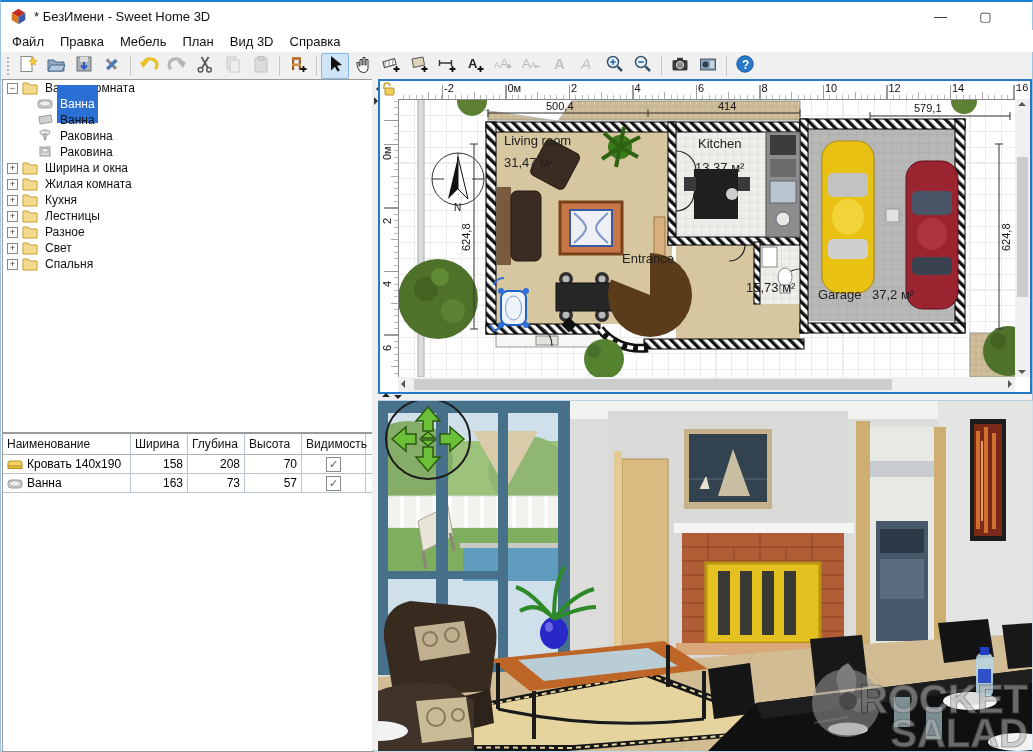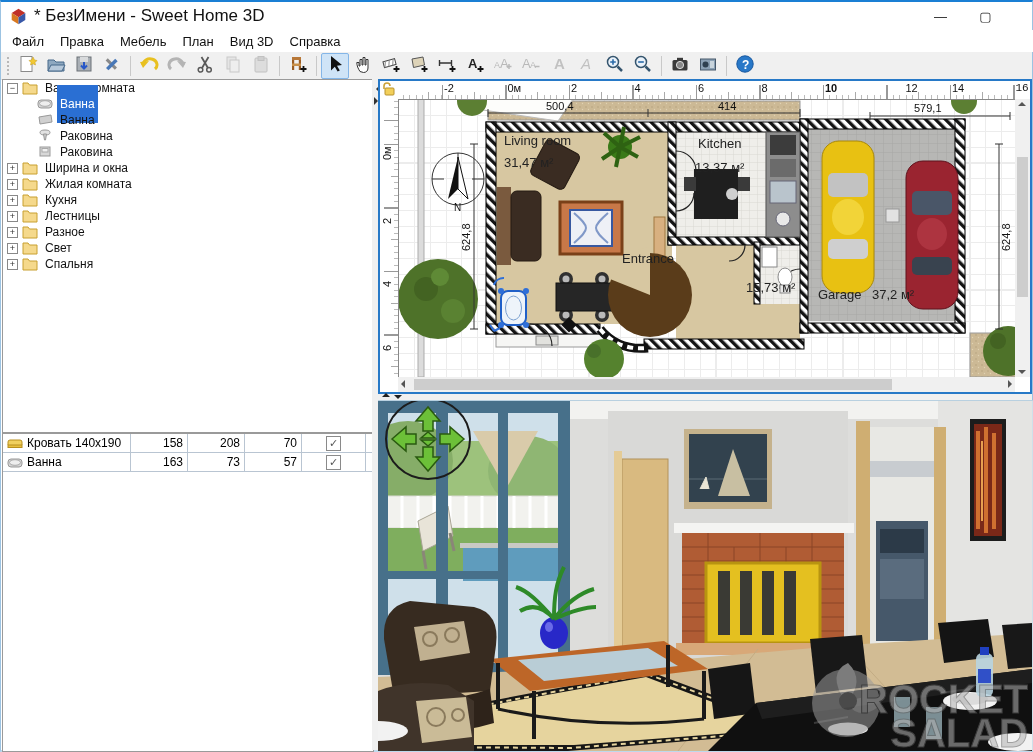--- a/index.html
+++ b/index.html
@@ -1,21 +1,21 @@
 <!DOCTYPE html>
 <html><head>
 <meta charset="utf-8">
 <style>
   html,body{margin:0;padding:0;}
   body{width:1033px;height:752px;font-family:"Liberation Sans",sans-serif;background:#fff;position:relative;overflow:hidden;}
   .window{position:absolute;left:0;top:0;width:1031px;height:748px;border:1px solid #9cc3e2;border-top:2px solid #1a7fd4;border-bottom:2px solid #bdd9ec;background:#fff;}
   
   .titlebar{position:absolute;left:0;top:0;width:100%;height:28px;background:#fff;display:flex;align-items:center;}
   .app-icon{width:17px;height:17px;margin:0 7px 0 9px;}
-  .title-text{font-size:17px;color:#111;}
+  .title-text{font-size:13px;color:#111;}
   .win-controls{position:absolute;right:24px;top:0;height:28px;display:flex;}
   .win-btn{width:45px;height:28px;display:flex;align-items:center;justify-content:center;font-size:13px;color:#222;}
   
   .menubar{position:absolute;left:0;top:28px;width:100%;height:22px;background:#fff;display:flex;align-items:center;padding-left:3px;}
   .menu-item{font-size:13px;color:#111;padding:2px 8px;}
   
   .toolbar{position:absolute;left:0;top:50px;width:100%;height:27px;background:#f0f0f0;display:flex;align-items:center;border-bottom:1px solid #e3e3e3;}
   .grip{width:4px;height:20px;margin:0 4px 0 5px;background-image:radial-gradient(#b8b8b8 1px,transparent 1.2px);background-size:4px 4px;}
   .tbtn{width:26px;height:24px;display:flex;align-items:center;justify-content:center;border:1px solid transparent;border-radius:2px;}
   .tbtn.selected{background:#cfe4f7;border-color:#84b6e8;}
@@ -352,20 +352,27 @@
       <div class="tree-row" style="padding-left: 4px;">
         <span class="expander">+</span>
         <span class="ticon"><svg width="16" height="14" viewBox="0 0 16 14">
             <path d="M1,2 h5 l1.5,2 H15 v9 H1 Z" fill="#f5d98c" stroke="#c8a030"></path>
           </svg></span>
         <span class="tree-label">Спальня</span>
       </div>
     </div>
 
   <div class="ftable">
+      <div class="frow head">
+        <div class="fcell c-name">Наименование</div>
+        <div class="fcell c-num">Ширина</div>
+        <div class="fcell c-num">Глубина</div>
+        <div class="fcell c-num">Высота</div>
+        <div class="fcell c-vis">Видимость</div>
+      </div>
       <div class="frow">
         <div class="fcell c-name">
           <span class="row-icon"><svg width="16" height="12" viewBox="0 0 16 12">
               <path d="M1,8 V5 q0,-2 2,-2 h10 q2,0 2,2 v3" fill="#f0d060" stroke="#b89020"></path>
               <rect x="1" y="8" width="14" height="2.5" fill="#e8c040" stroke="#b89020"></rect>
             </svg></span>
           <span>Кровать 140x190</span>
         </div>
         <div class="fcell c-num">158</div>
         <div class="fcell c-num">208</div>
@@ -403,22 +410,22 @@
         <rect x="5" y="7" width="9" height="7" rx="1" fill="#f2cf5a" stroke="#b8922e"></rect>
       </svg>
     </div>
     <div class="ruler-top">
         <span style="left: 46px;">-2</span>
         <span style="left: 109.5px;">0м</span>
         <span style="left: 173px;">2</span>
         <span style="left: 236.5px;">4</span>
         <span style="left: 300px;">6</span>
         <span style="left: 363.5px;">8</span>
-        <span style="left: 427px; font-weight: bold;">10</span>
-        <span style="left: 490.5px; margin-left: 17px;">12</span>
+        <span style="left: 427px;">10</span>
+        <span style="left: 490.5px;">12</span>
         <span style="left: 554px;">14</span>
         <span style="left: 617.5px; font-family: Liberation Mono, monospace;">16</span>
       </div>
     <div class="ruler-left">
         <span style="top: 45px;">0м</span>
         <span style="top: 108.5px;">2</span>
         <span style="top: 172px;">4</span>
         <span style="top: 235.5px;">6</span>
       </div>
 

